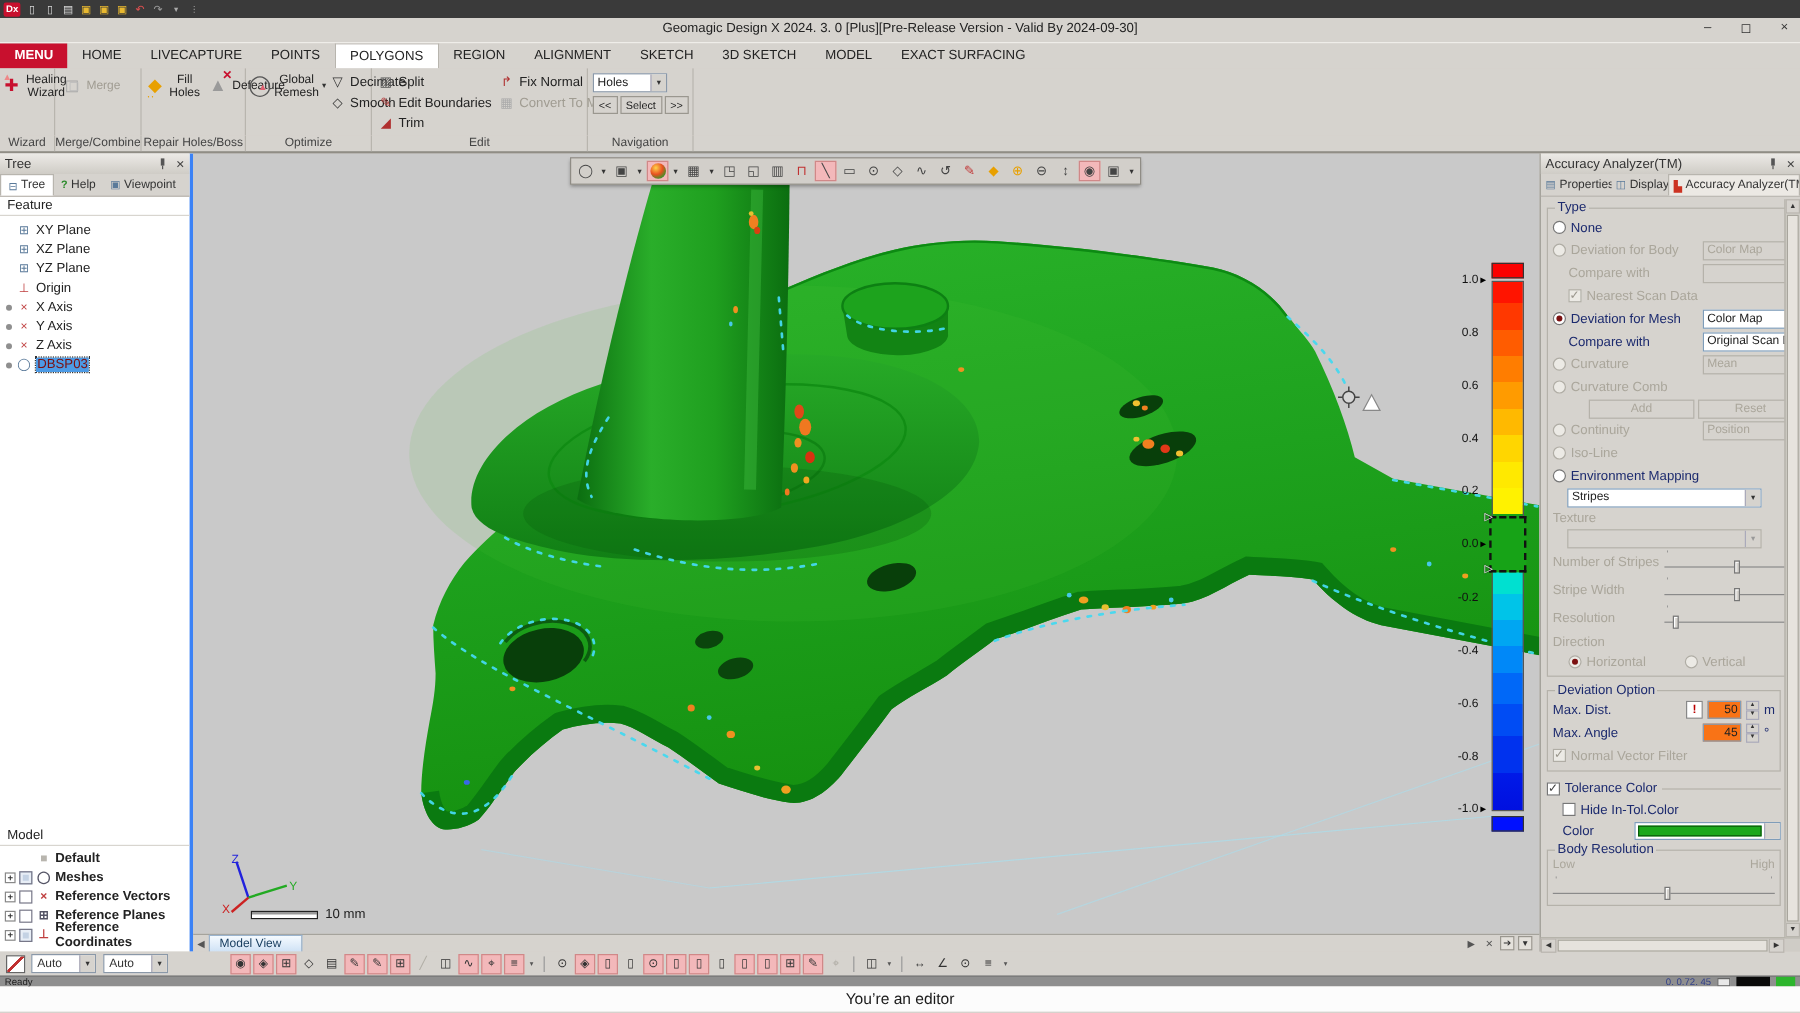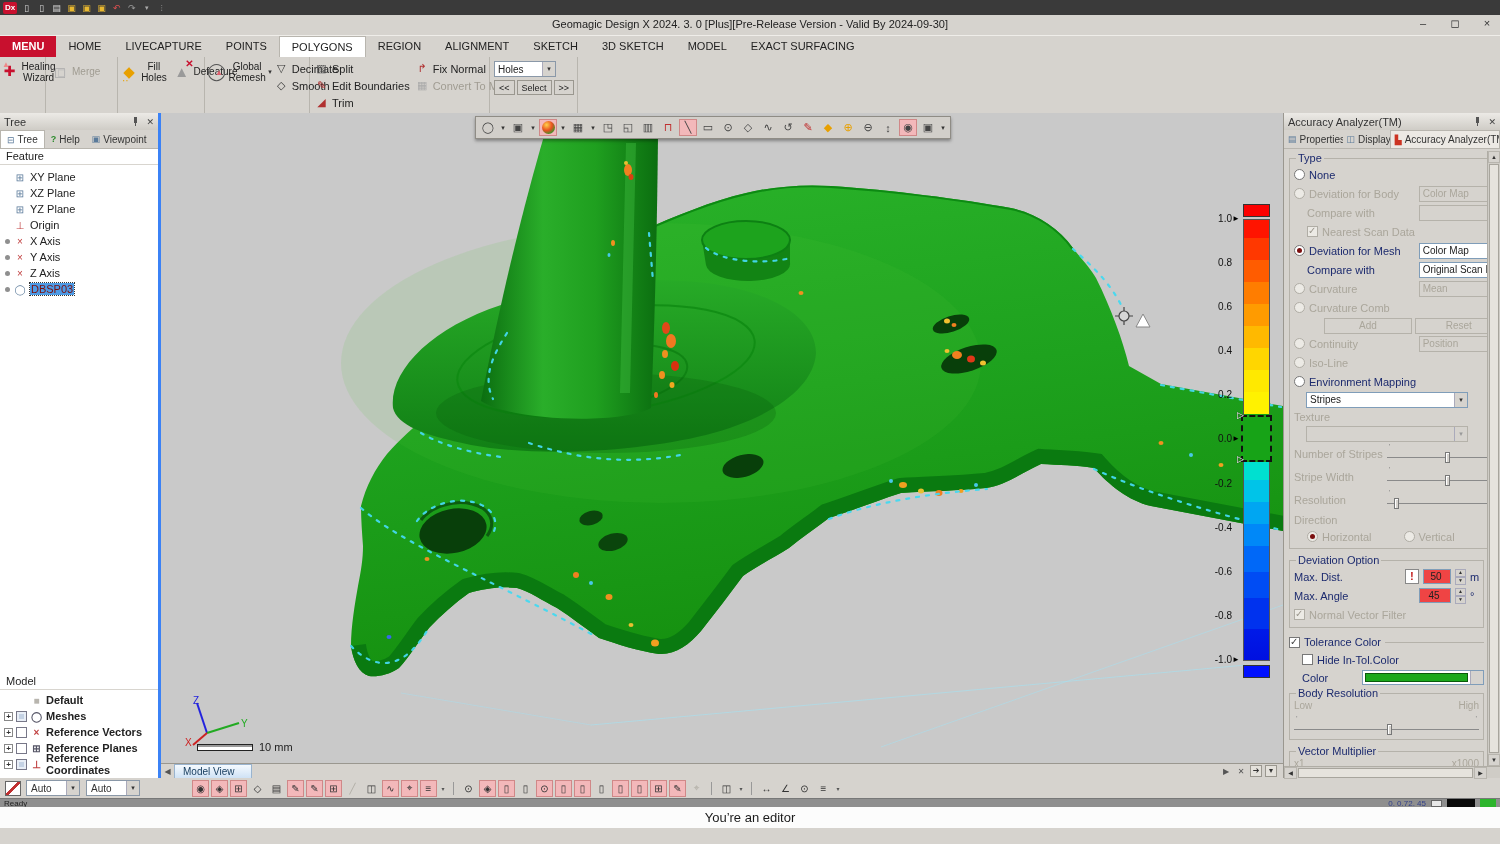--- a/index.html
+++ b/index.html
@@ -123,21 +123,21 @@
   .cb-band { position:absolute; right:11px; top:302px; width:31px; height:47px; background:#17a317; border:2px dashed #111; }
   .cb-botswatch { position:absolute; right:13px; top:552px; width:27px; height:13px; background:#0010ff; border:1px solid #333; }
   .cb-ticks { position:absolute; right:43px; top:100px; height:452px; display:flex; flex-direction:column; justify-content:space-between; align-items:flex-end; }
   .cb-tick { display:flex; align-items:center; height:11px; font-size:10px; color:#111; }
   .cb-marker { width:8px; text-align:right; font-size:8px; color:#000; visibility:hidden; }
   .cb-tick.marked .cb-marker { visibility:visible; }
   .cb-marker::after { content:"►"; }
   .cb-edge { position:absolute; right:39px; font-size:9px; color:#fff; text-shadow:0 0 1px #333, 0 0 1px #333; }
 
   .vp-triad { position:absolute; left:16px; top:582px; }
-  .vp-scale { position:absolute; left:16px; top:628px; display:flex; align-items:center; gap:6px; font-size:11px; color:#222;padding-left:20px; }
+  .vp-scale { position:absolute; left:28px; top:628px; display:flex; align-items:center; gap:6px; font-size:11px; color:#222;padding-left:20px; }
   .scale-box { width:56px; height:7px; background:#fff; border:1px solid #222; box-shadow:inset 0 2px 0 #999; }
 
   .mv-row { height:15px; background:#d6d3ce; display:flex; align-items:center; font-size:10px; border-top:1px solid #9a978f; }
   .mv-arrow { width:13px; text-align:center; color:#555; font-size:8px; }
   .mv-tab { background:linear-gradient(#f5faff,#cfe2f5); border:1px solid #9ab4cf; border-bottom:none; padding:0 16px 0 8px; color:#143a5c; height:14px; display:flex; align-items:center; }
   .mv-right { margin-left:auto; display:flex; gap:3px; margin-right:6px; align-items:center; }
   .mv-btn { font-size:8px; color:#555; width:12px; text-align:center; }
   .mv-btn.boxed { border:1px solid #9a978f; background:#e4e1db; height:12px; line-height:10px; color:#333; }
 
   
@@ -172,21 +172,21 @@
   .panel-btn { flex:1; height:16px; border:1px solid #b5b2aa; background:#d6d3ce; color:#aaa69b; font-size:10px; }
   .slider-row { height:23px; display:flex; align-items:center; }
   .slider-wrap { margin-left:auto; width:116px; height:21px; position:relative; flex:none; }
   .slider-wrap .tk { position:absolute; top:-1px; font-size:8px; color:#888; }
   .slider-wrap .tk.l { left:2px; } .slider-wrap .tk.r { right:2px; }
   .slider-wrap .tk::before { content:"'"; }
   .slider-track { position:absolute; left:0; right:0; top:14px; height:1px; background:#8a8a8a; }
   .slider-thumb { position:absolute; top:9px; left:50%; width:5px; height:11px; background:#d6d3ce; border:1px solid #777; box-shadow:inset 1px 1px 0 #fff; }
   .slider-wrap.pos-left .slider-thumb { left:6%; }
   .warn-btn { width:14px; height:15px; border:1px solid #888; background:#fff; color:#b00; font-weight:bold; font-size:10px; text-align:center; line-height:14px; margin-left:auto; }
-  .num-input { width:28px; height:15px; border:1px solid #7f9db9; background:#ef4444; text-align:center; font-size:10px; color:#222; line-height:14px; padding-right:2px; }
+  .num-input { width:28px; height:15px; border:1px solid #7f9db9; background:#f97316; text-align:right; font-size:10px; color:#222; line-height:14px; padding-right:2px; }
   .spin { width:11px; height:16px; display:flex; flex-direction:column; }
   .spin span { flex:1; border:1px solid #aab; background:#d6d3ce; font-size:5px; line-height:5px; text-align:center; color:#333; }
   .unit { color:#1c2a6e; width:9px; overflow:hidden; }
   .sep-row { display:flex; align-items:center; height:18px; gap:4px; }
   .sep-row::after { content:""; flex:1; height:1px; background:#b5b2aa; }
   .color-combo { margin-left:auto; width:122px; height:15px; border:1px solid #7f9db9; background:#fff; display:flex; align-items:center; }
   .swatch { flex:1; height:9px; margin:0 2px; border:1px solid #0a5a0a; }
   .lh-row { display:flex; height:15px; font-size:10px; color:#aaa69b; }
   .lh-row .r { margin-left:auto; }
   .vscroll { position:absolute; right:0; top:38px; bottom:12px; width:13px; background:#cfccc6; border-left:1px solid #b0ada5; display:flex; flex-direction:column; }
@@ -336,20 +336,32 @@
         </div>
         <div class="nav-btns">
           <button class="nav-btn">&lt;&lt;</button>
           <button class="nav-btn">Select</button>
           <button class="nav-btn">&gt;&gt;</button>
         </div>
       </div>
     </div>
   </div>
 
+  <div class="ribbon-labels">
+    <div style="display:flex;">
+
+    <div class="glabel gw0">Wizard</div>
+        <div class="glabel gw1">Merge/Combine</div>
+        <div class="glabel gw2">Repair Holes/Boss</div>
+        <div class="glabel gw3">Optimize</div>
+        <div class="glabel gw4">Edit</div>
+        <div class="glabel gw5">Navigation</div>
+      </div>
+    <div class="glabel fill"></div>
+  </div>
 
   <div class="main">
 
     <div class="left-panel">
       <div class="p-titlebar">
         <span>Tree</span>
         <span class="sp"></span>
         <span class="pin-icon"></span>
         <span class="x-icon">✕</span>
       </div>
@@ -913,28 +925,20 @@
             <span class="r">High</span>
           </div>
           <div class="slider-wrap" style="width:100%;margin-left:0;">
             <span class="tk l"></span>
               <span class="tk r"></span>
             <div class="slider-track"></div>
               <div class="slider-thumb"></div>
           </div>
         </fieldset>
 
-        <fieldset class="rp-group">
-          <legend>Vector Multiplier</legend>
-          <div class="lh-row">
-            <span>x1</span>
-            <span class="r">x1000</span>
-          </div>
-
-        </fieldset>
       </div>
 
       <div class="vscroll">
         <div class="vs-btn">▲</div>
         <div class="vs-thumb"></div>
         <div class="vs-btn">▼</div>
       </div>
       <div class="hscroll">
         <div class="hs-btn">◀</div>
         <div class="hs-thumb"></div>

